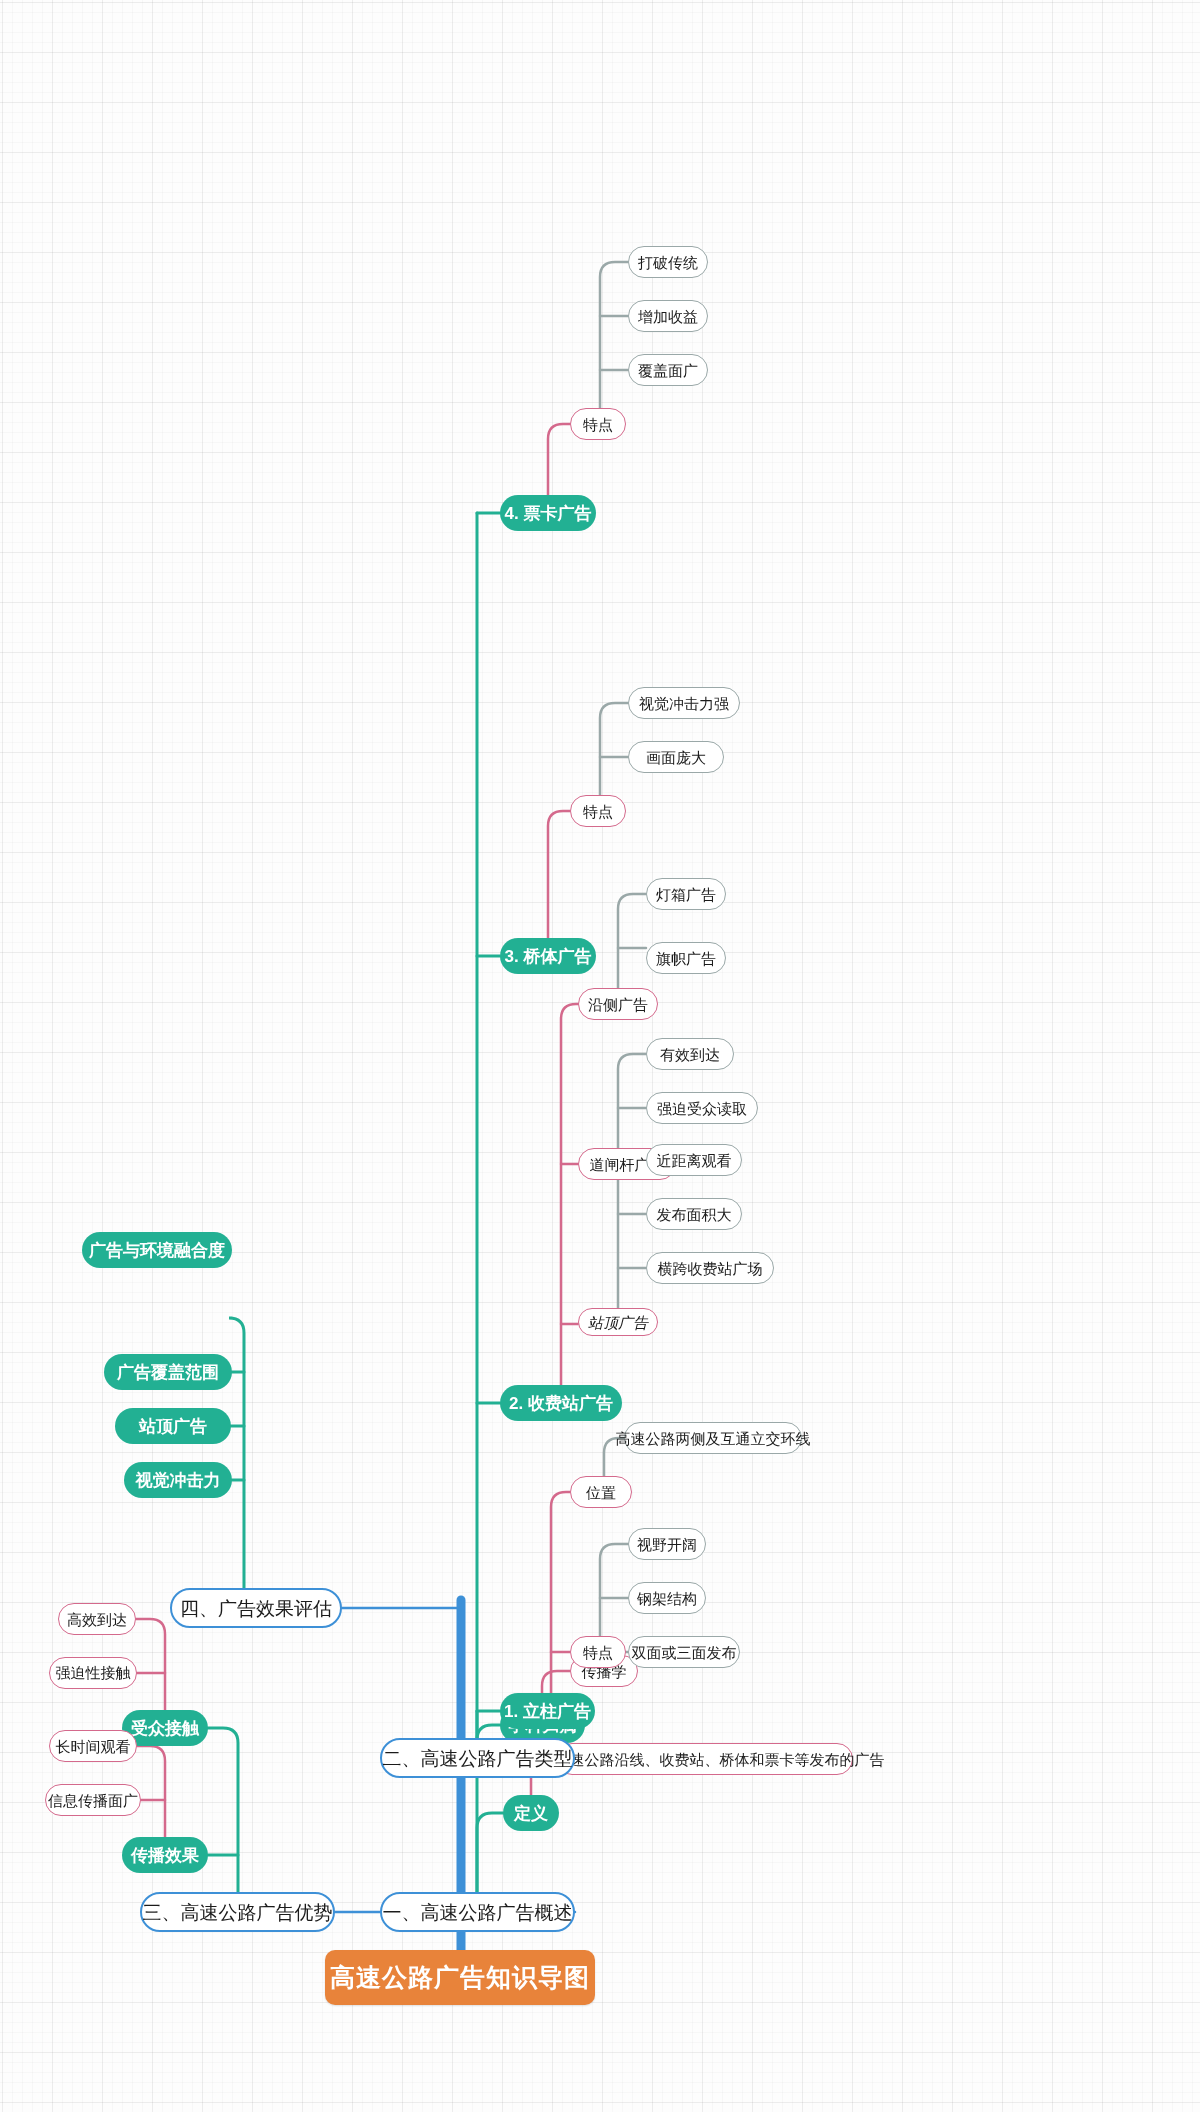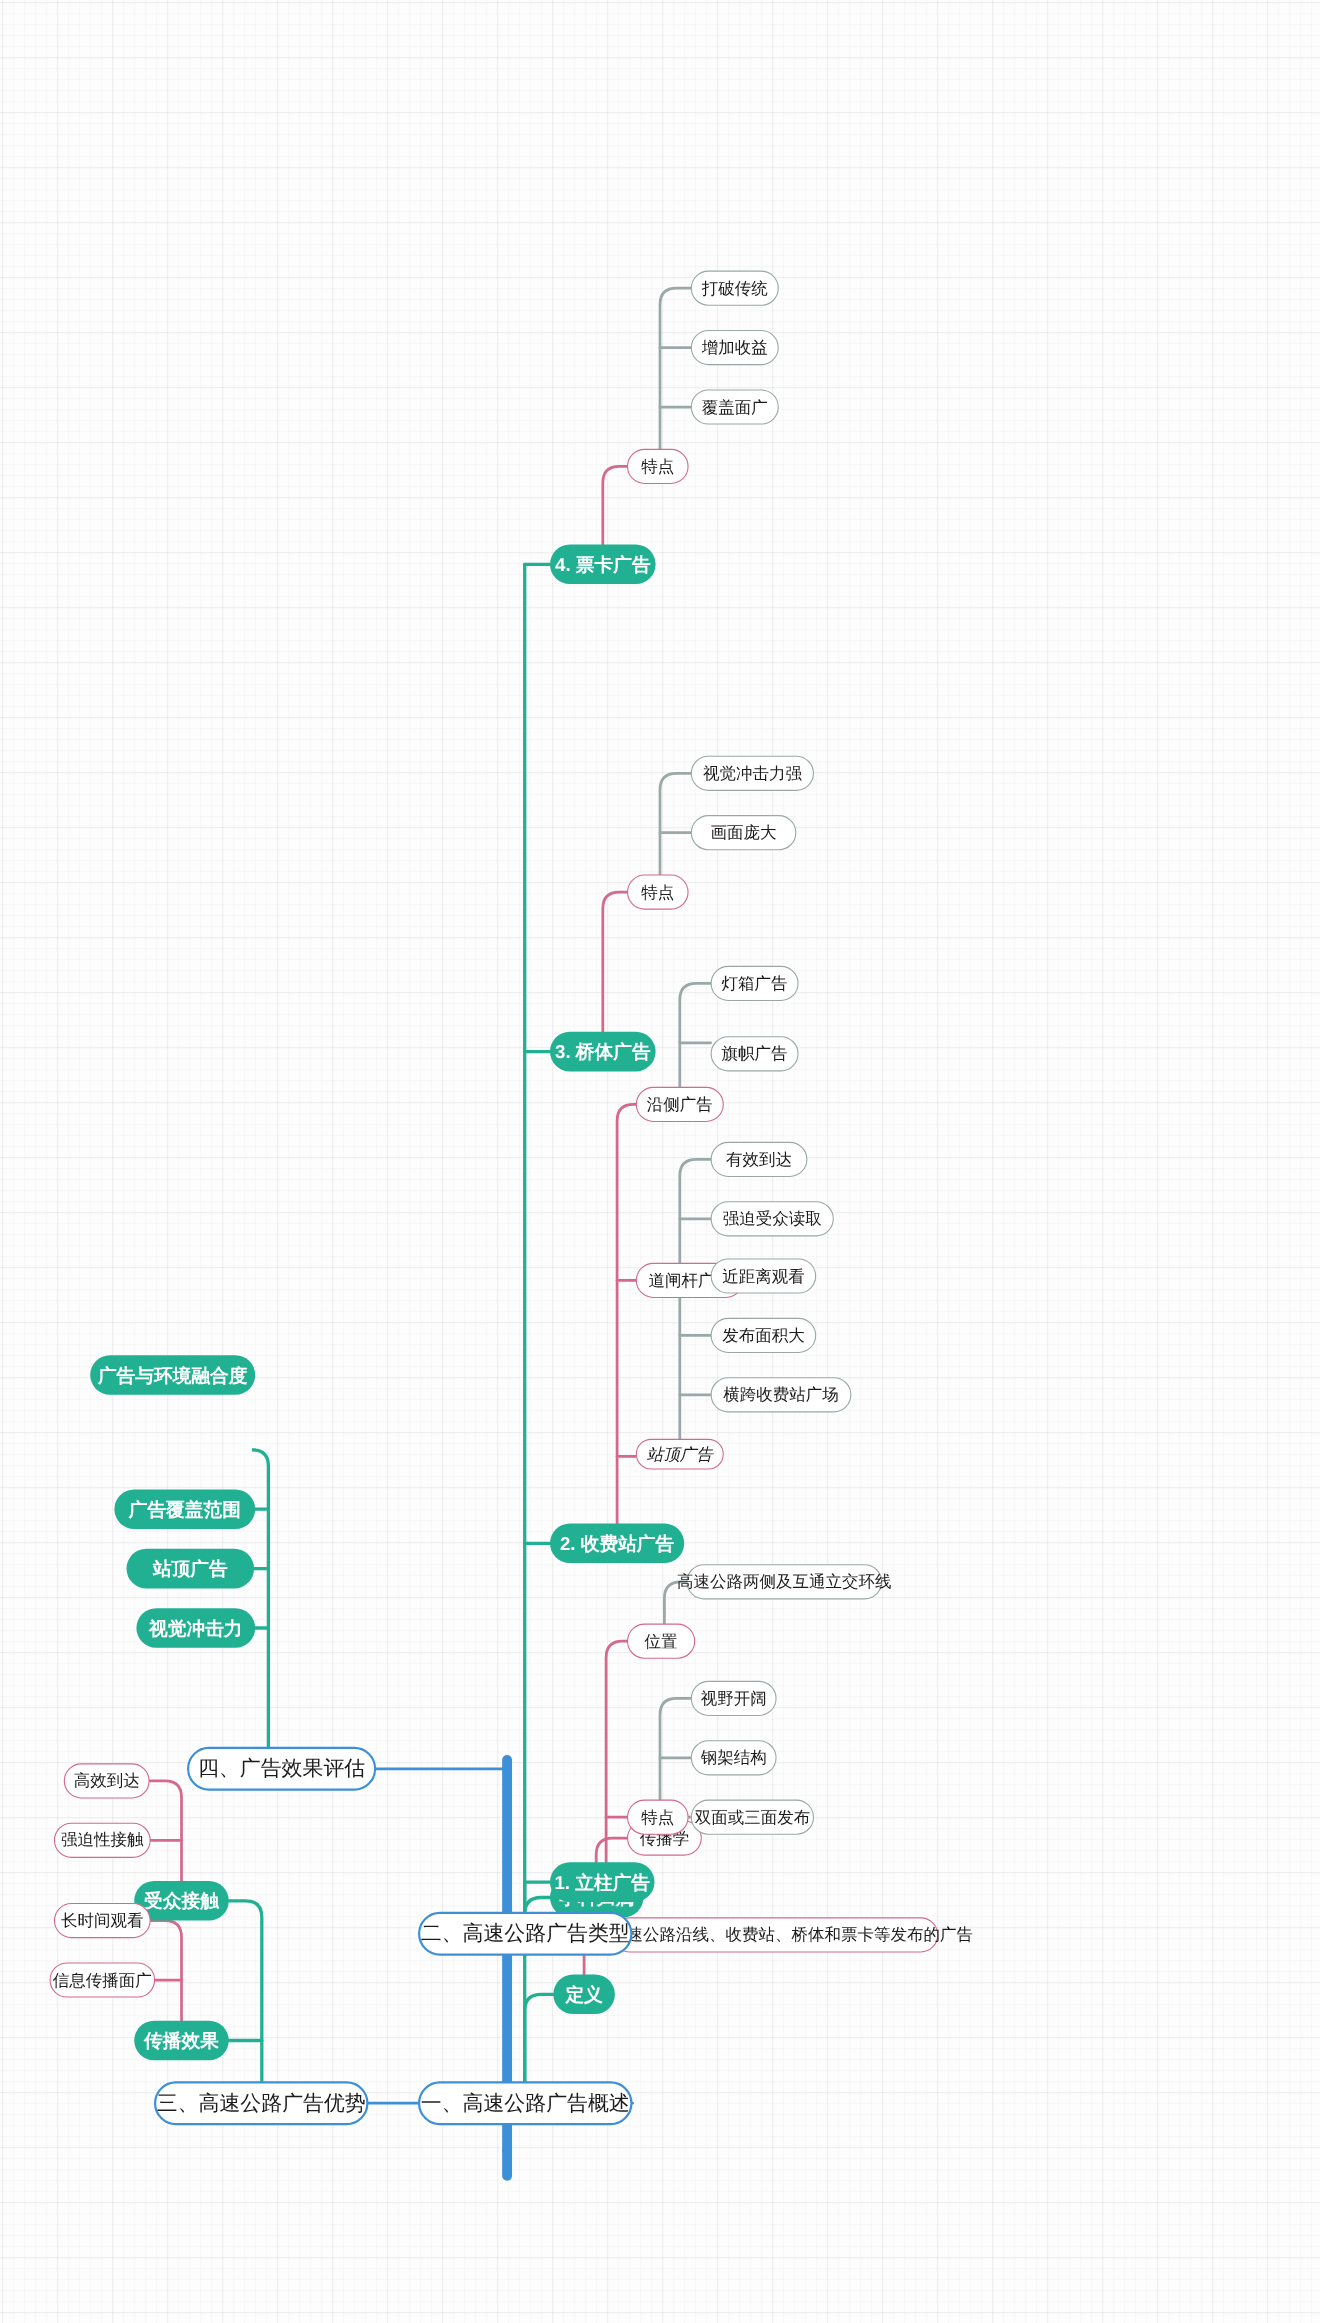--- a/index.html
+++ b/index.html
@@ -151,20 +151,21 @@
     <path d="M 165 1800 L 141 1800" stroke="#d4698c" stroke-width="2.5"></path>
 
     <path d="M 244 1588 L 244 1333 Q 244 1318 229 1318 L 232 1318" stroke="#22b093" stroke-width="3"></path>
     <path d="M 244 1372 L 232 1372" stroke="#22b093" stroke-width="3"></path>
     <path d="M 244 1426 L 231 1426" stroke="#22b093" stroke-width="3"></path>
     <path d="M 244 1480 L 232 1480" stroke="#22b093" stroke-width="3"></path>
   </g>
 </svg>
 
 <div id="nodes">
+    <div class="node n-root" style="left: 325px; top: 1950px; width: 270px; height: 55px;">高速公路广告知识导图</div>
     <div class="node n-l1" style="left: 380px; top: 1892px; width: 195px; height: 40px;">一、高速公路广告概述</div>
     <div class="node n-l2" style="left: 500px; top: 1707px; width: 85px; height: 36px;">学科归属</div>
     <div class="node n-l3" style="left: 570px; top: 1655px; width: 68px; height: 32px;">传播学</div>
     <div class="node n-l2" style="left: 503px; top: 1795px; width: 56px; height: 36px;">定义</div>
     <div class="node n-l3" style="left: 556px; top: 1743px; width: 297px; height: 32px;">利用高速公路沿线、收费站、桥体和票卡等发布的广告</div>
     <div class="node n-l1" style="left: 380px; top: 1738px; width: 195px; height: 40px;">二、高速公路广告类型</div>
     <div class="node n-l2" style="left: 500px; top: 1693px; width: 95px; height: 36px;">1. 立柱广告</div>
     <div class="node n-l3" style="left: 570px; top: 1476px; width: 62px; height: 32px;">位置</div>
     <div class="node n-l4" style="left: 624px; top: 1422px; width: 178px; height: 32px;">高速公路两侧及互通立交环线</div>
     <div class="node n-l3" style="left: 570px; top: 1636px; width: 56px; height: 32px;">特点</div>

